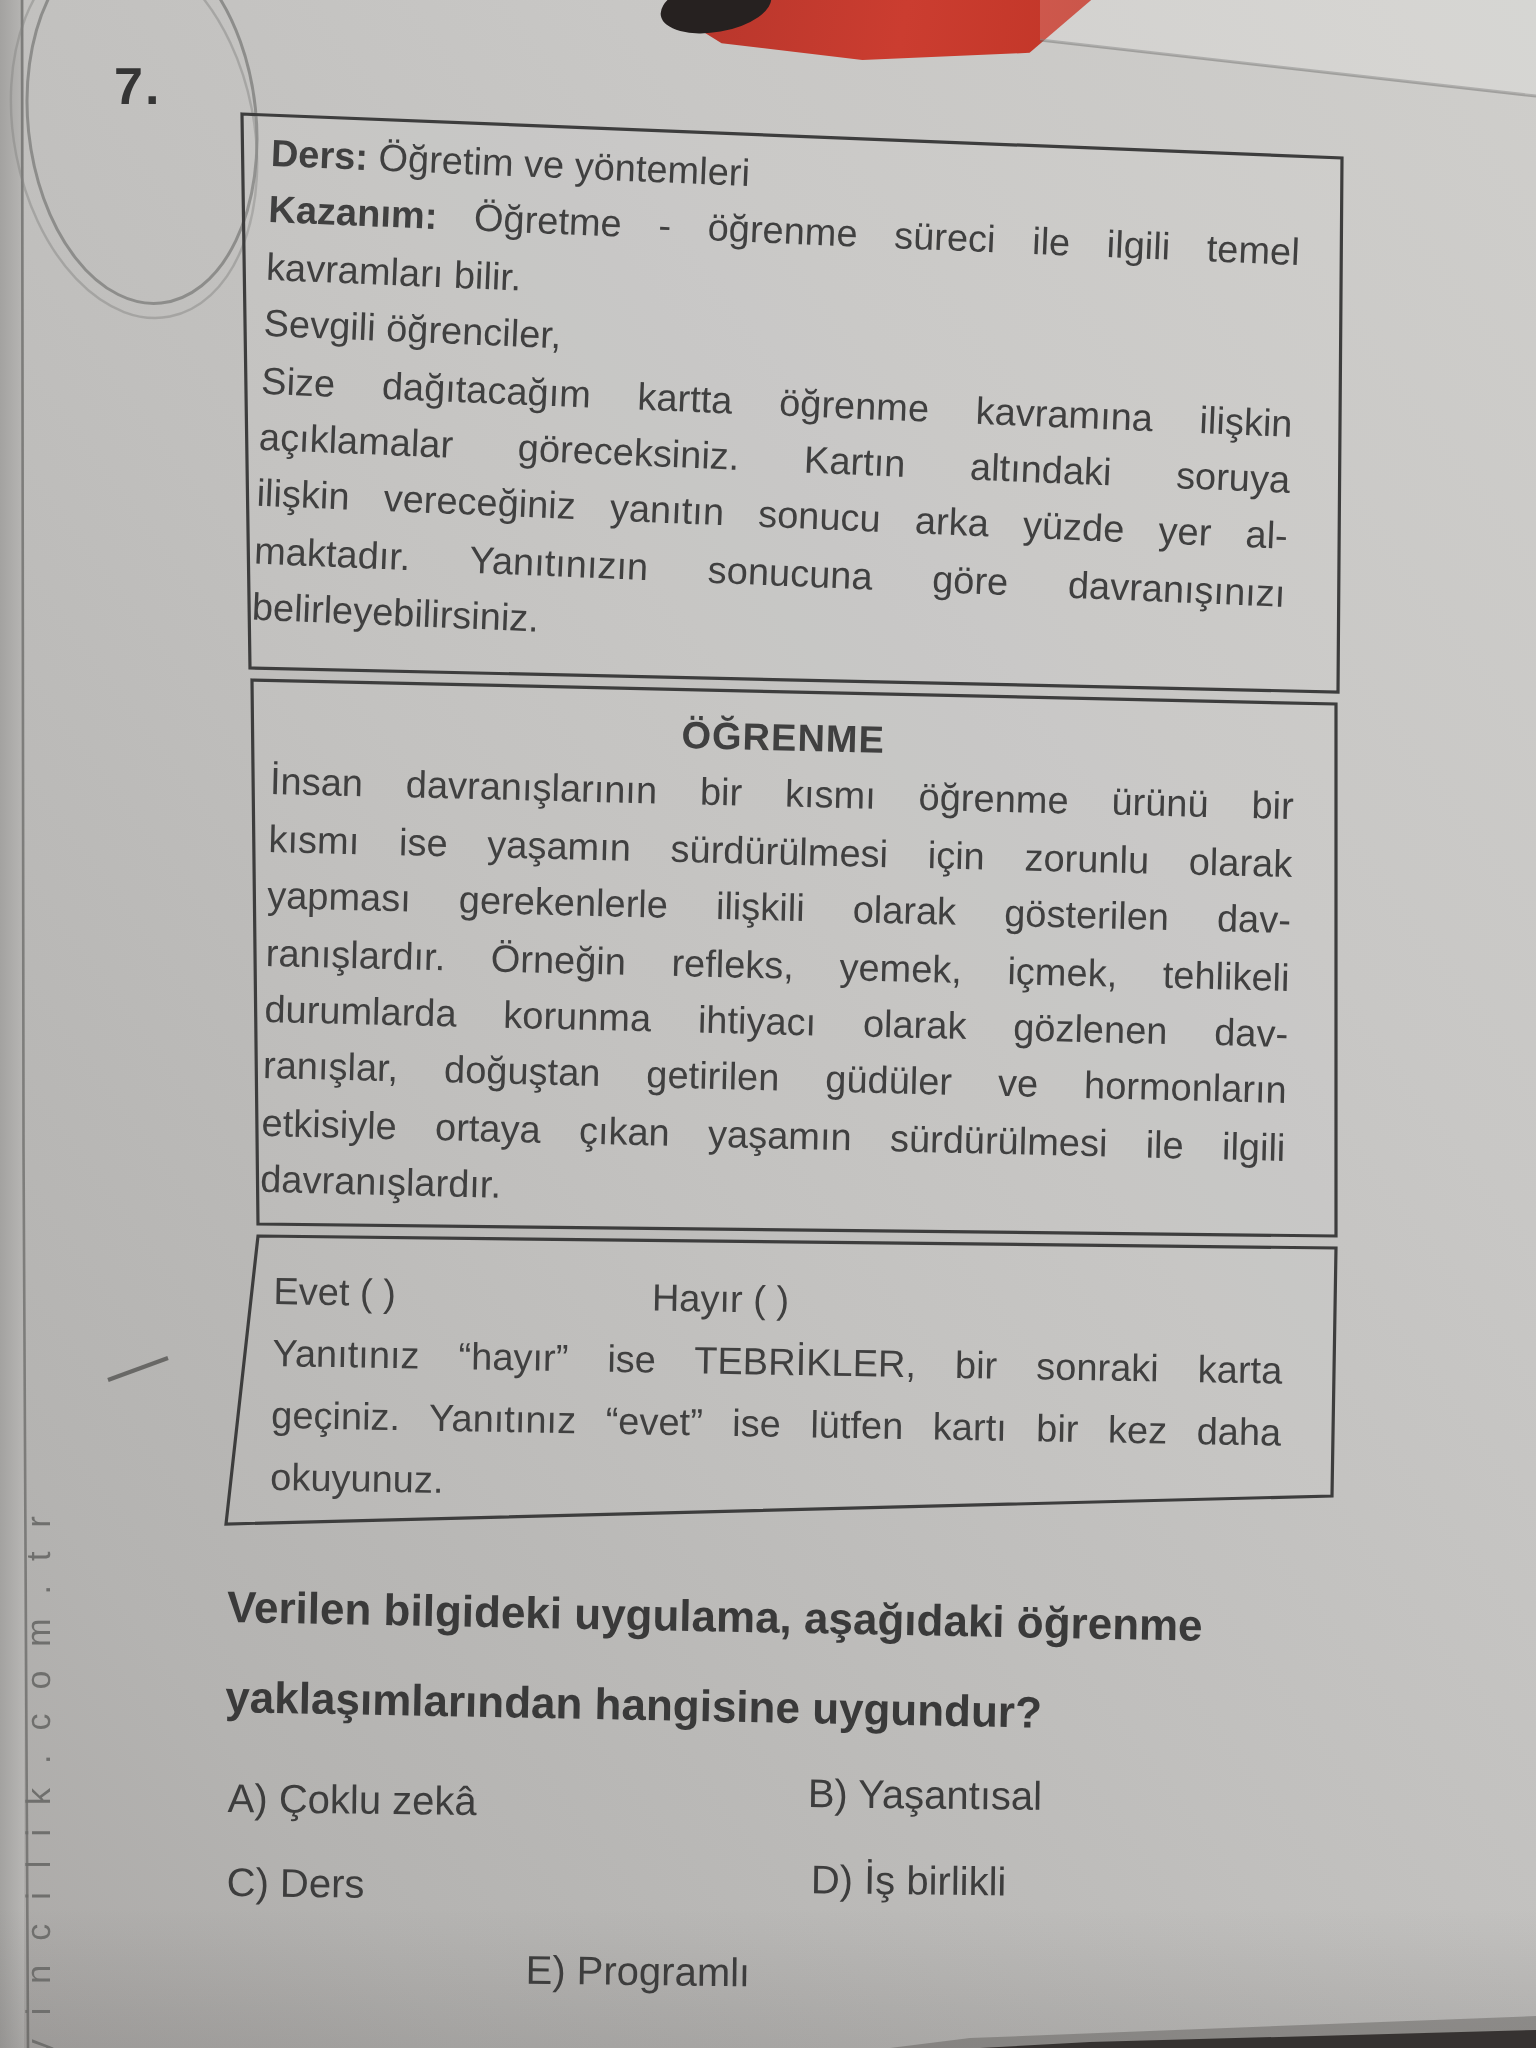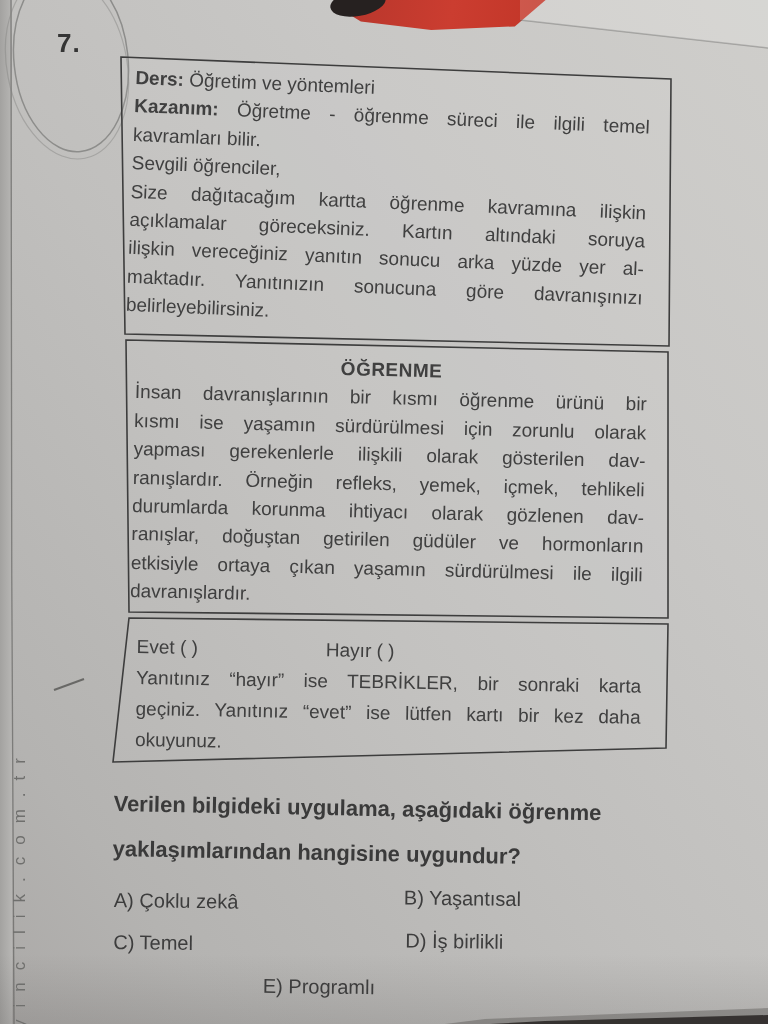--- a/index.html
+++ b/index.html
@@ -148,21 +148,21 @@
     </div>
 
     <div class="question-text">
       <div class="line">Verilen bilgideki uygulama, aşağıdaki öğrenme</div>
       <div class="line">yaklaşımlarından hangisine uygundur?</div>
     </div>
 
     <div class="options">
       <div class="opt opt-a">A) Çoklu zekâ</div>
       <div class="opt opt-b">B) Yaşantısal</div>
-      <div class="opt opt-c">C) Temel</div>
+      <div class="opt opt-c">C) Ders</div>
       <div class="opt opt-d">D) İş birlikli</div>
       <div class="opt opt-e">E) Programlı</div>
     </div>
 
   </div>
 
   <div class="watermark">acyayincilik.com.tr</div>
 
 </div>
 

